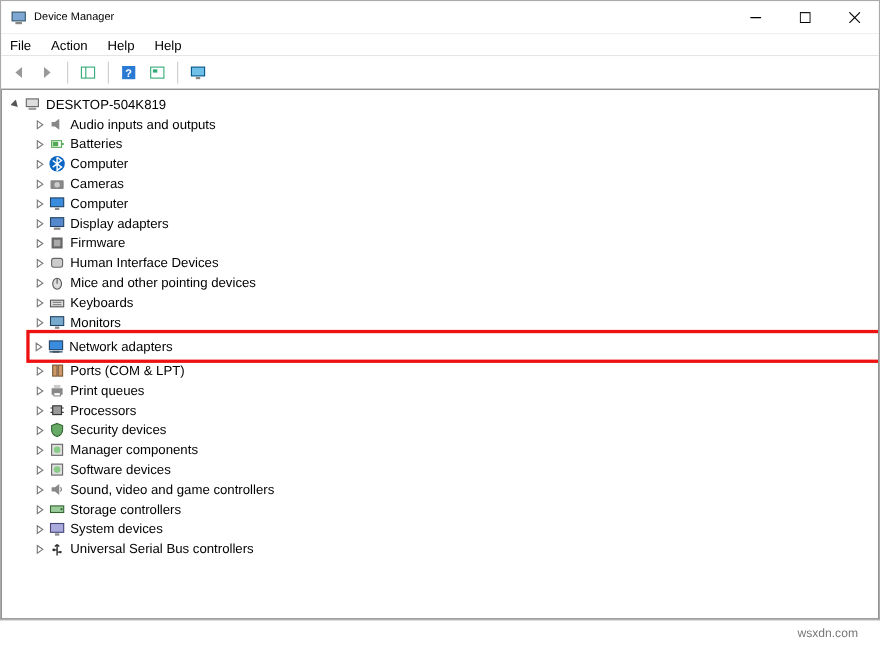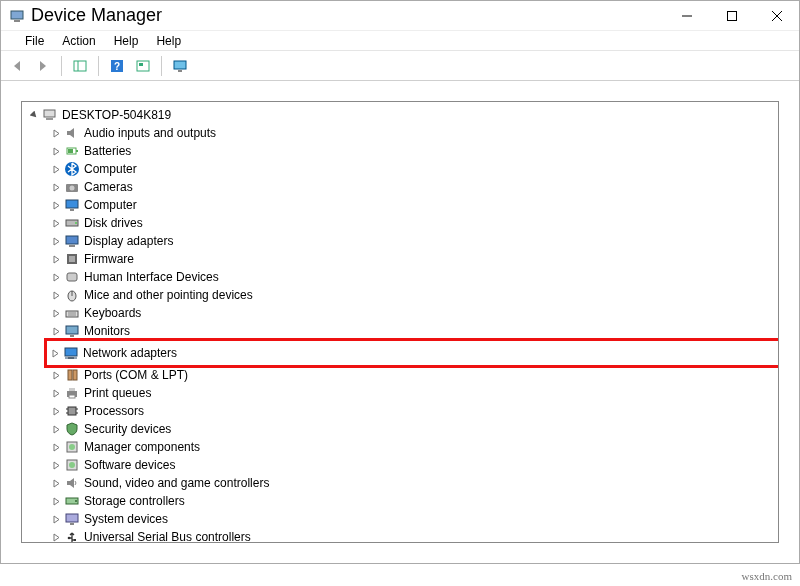--- a/index.html
+++ b/index.html
@@ -25,38 +25,38 @@
     display: flex;
     align-items: center;
     padding: 0 0 0 8px;
     border-bottom: 1px solid #eee;
   }
   .titlebar .app-icon {
     width: 16px; height: 16px; margin-right: 6px;
   }
   .titlebar .title {
     flex: 1;
-    font-size: 18px;
+    font-size: 10px;
   }
   .win-controls {
     display: flex;
   }
   .win-btn {
     width: 45px;
     height: 29px;
     display: flex;
     align-items: center;
     justify-content: center;
     font-size: 12px;
   }
   .menubar {
     height: 20px;
     display: flex;
     align-items: center;
-    padding: 0 16px;
+    padding: 0 0;
     gap: 2px;
     border-bottom: 1px solid #e5e5e5;
   }
   .menu-item {
     padding: 2px 8px;
   }
   .toolbar {
     height: 30px;
     display: flex;
     align-items: center;
@@ -74,21 +74,21 @@
   }
   .tb-sep {
     width: 1px;
     height: 20px;
     background: #ccc;
     margin: 0 4px;
   }
   .content {
     flex: 1;
     border: 1px solid #888;
-    margin: 20px;
+    margin: 0;
     padding: 4px 0;
     overflow: auto;
     background: #fff;
   }
   .tree-root {
     padding-left: 4px;
   }
   .tree-row {
     display: flex;
     align-items: center;
@@ -119,25 +119,25 @@
   .node-label {
     white-space: nowrap;
   }
   .highlight-box {
     border: 3px solid #e11;
     margin: -2px -4px -2px -4px;
     padding: 12px 2px;
   }
   .watermark {
     position: fixed;
-    right: 8px;
+    right: 20px;
     bottom: 4px;
     font-size: 11px;
     color: #777;
-    font-family: Liberation Serif, serif;
+    font-family: Liberation Sans, sans-serif;
     margin-top: 36px;
   }
 </style>
 </head>
 <body>
 
 <div class="window">
 
   <div class="titlebar">
     <span class="app-icon">
@@ -302,34 +302,20 @@
             <span class="node-label">Computer</span>
           </div>
           <div class="tree-row">
             <span class="expander">
               <svg width="9" height="9">
                 <path d="M2 1 L7 4.5 L2 8 Z" fill="none" stroke="#777" stroke-width="1"></path>
               </svg>
             </span>
             <span class="node-icon">
               <svg width="16" height="16">
-                <rect x="2" y="5" width="12" height="6" fill="#bbb" stroke="#555"></rect>
-                <circle cx="12" cy="8" r="1" fill="#5c5"></circle>
-              </svg>
-            </span>
-            <span class="node-label">Disk drives</span>
-          </div>
-          <div class="tree-row">
-            <span class="expander">
-              <svg width="9" height="9">
-                <path d="M2 1 L7 4.5 L2 8 Z" fill="none" stroke="#777" stroke-width="1"></path>
-              </svg>
-            </span>
-            <span class="node-icon">
-              <svg width="16" height="16">
                 <rect x="2" y="3" width="12" height="8" fill="#58c" stroke="#246"></rect>
                 <rect x="5" y="12" width="6" height="2" fill="#888"></rect>
               </svg>
             </span>
             <span class="node-label">Display adapters</span>
           </div>
           <div class="tree-row">
             <span class="expander">
               <svg width="9" height="9">
                 <path d="M2 1 L7 4.5 L2 8 Z" fill="none" stroke="#777" stroke-width="1"></path>

